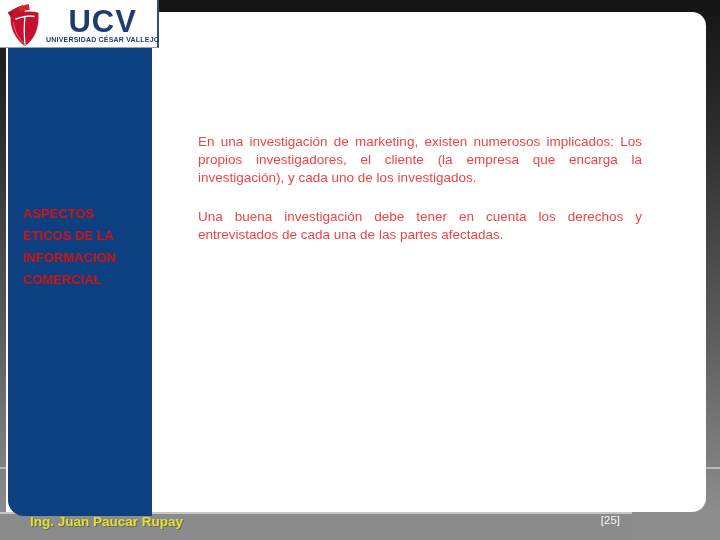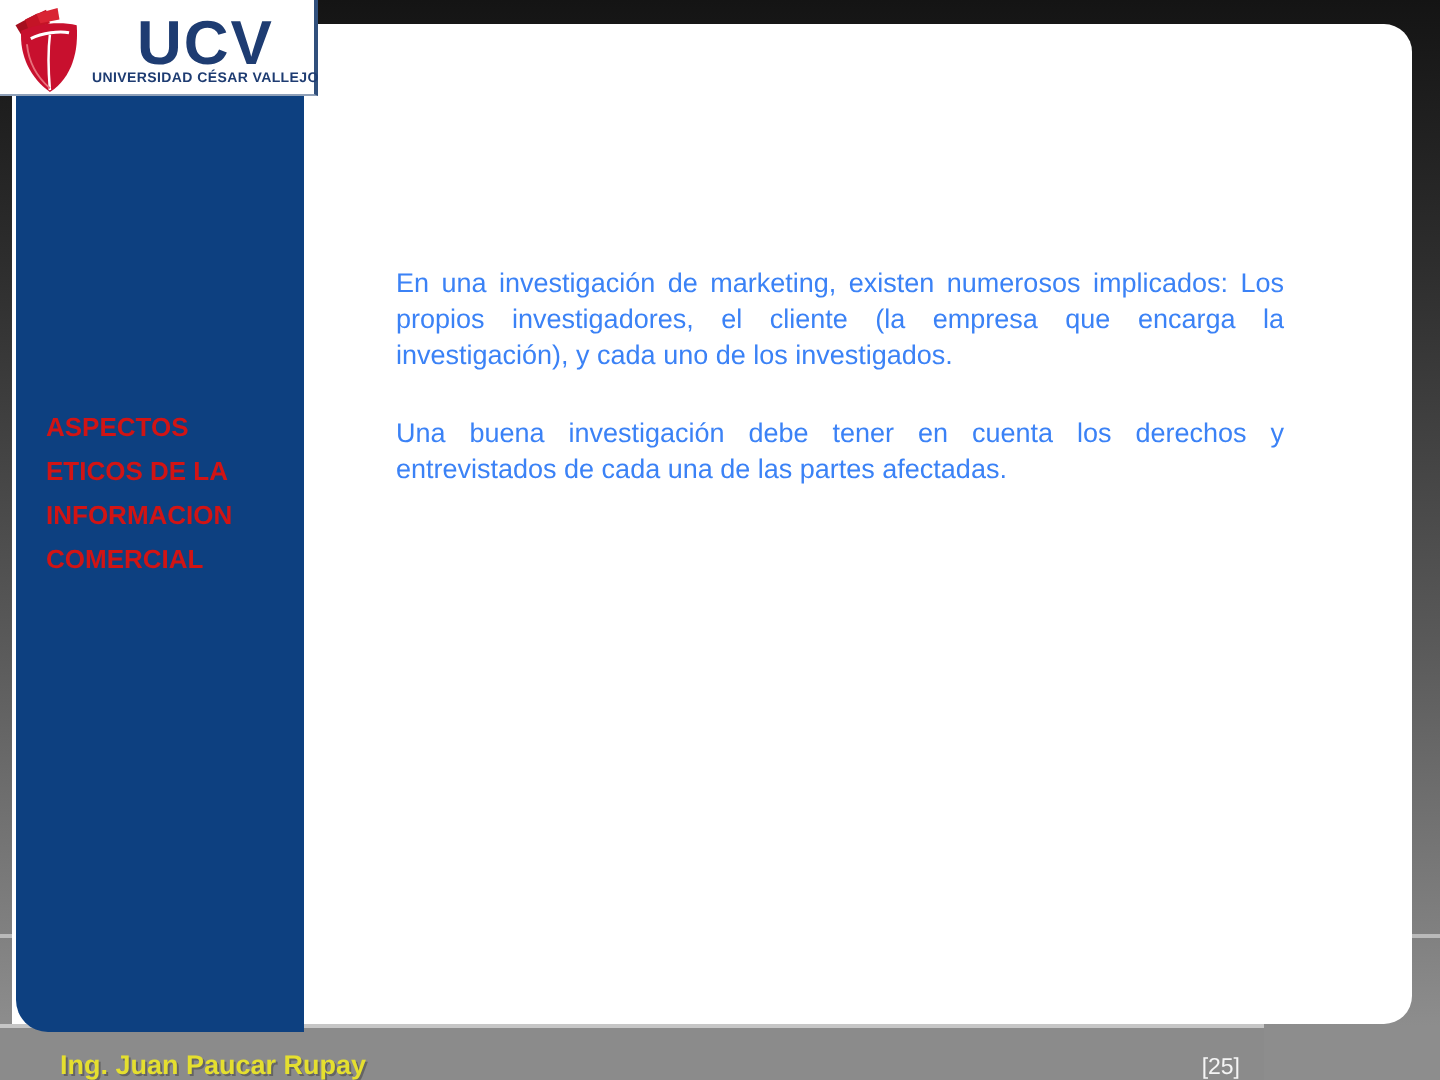--- a/index.html
+++ b/index.html
@@ -31,21 +31,21 @@
     background: #ffffff;
     border-radius: 0 14px 14px 0;
     z-index: 2;
   }
   .body-text {
     position: absolute;
     left: 192px; top: 121px;
     width: 444px;
     font-size: 13.5px;
     line-height: 18px;
-    color: #3b82f6;
+    color: #ef4444;
     text-align: justify;
   }
   .body-text p { margin: 0 0 21px 0; }
   
   .sidebar {
     position: absolute;
     left: 8px; top: 48px;
     width: 144px; height: 468px;
     background: #0d4080;
     border-radius: 0 0 0 16px;
@@ -92,21 +92,21 @@
   
   .footer-bar {
     position: absolute;
     left: 0; bottom: 0;
     width: 632px; height: 28px;
     background: #8b8b8b;
     border-top: 2px solid #c6c6c6;
     box-sizing: border-box;
     z-index: 3;
     display: flex;
-    align-items: flex-end;
+    align-items: flex-start;
     justify-content: space-between;
   }
   .footer-author {
     margin-left: 30px;
     color: #e5df2f;
     font-weight: bold;
     font-size: 13.5px;
     text-shadow: 1px 1px 0 rgba(70,70,70,0.55);
   }
   .footer-page {

